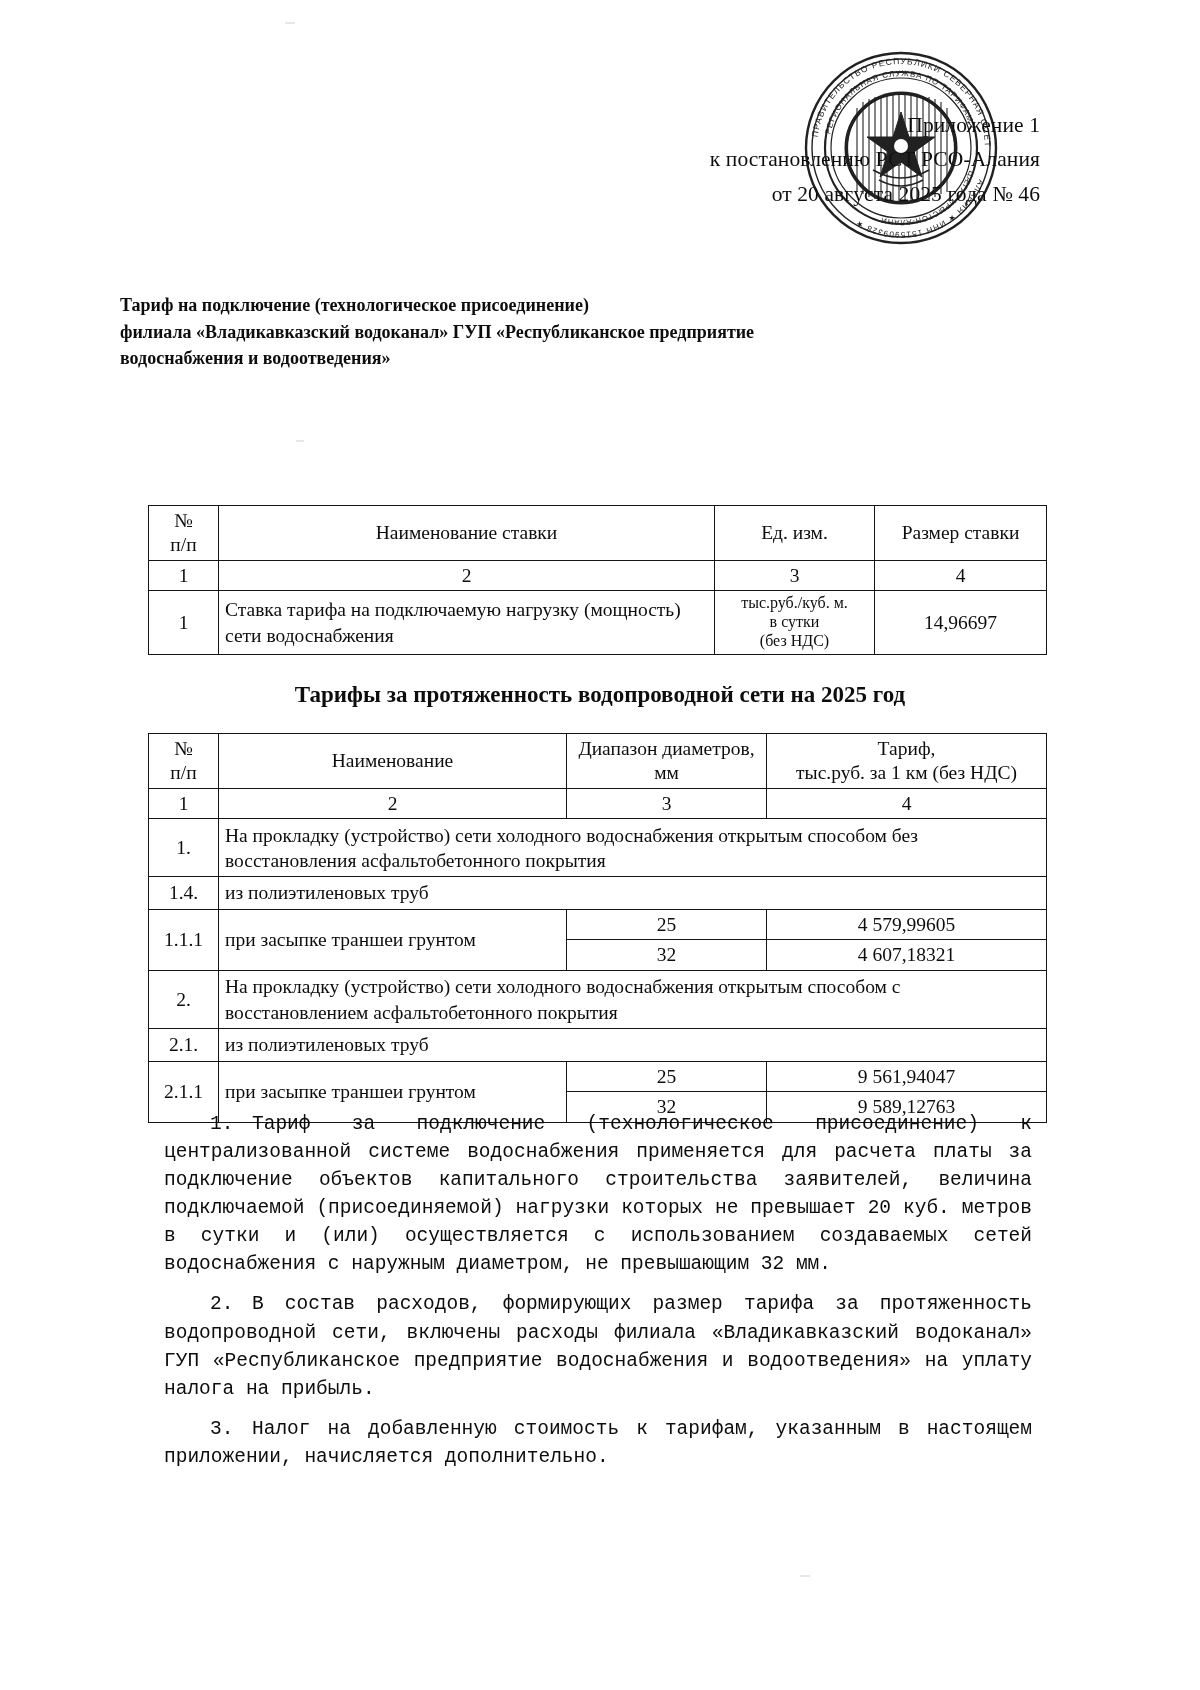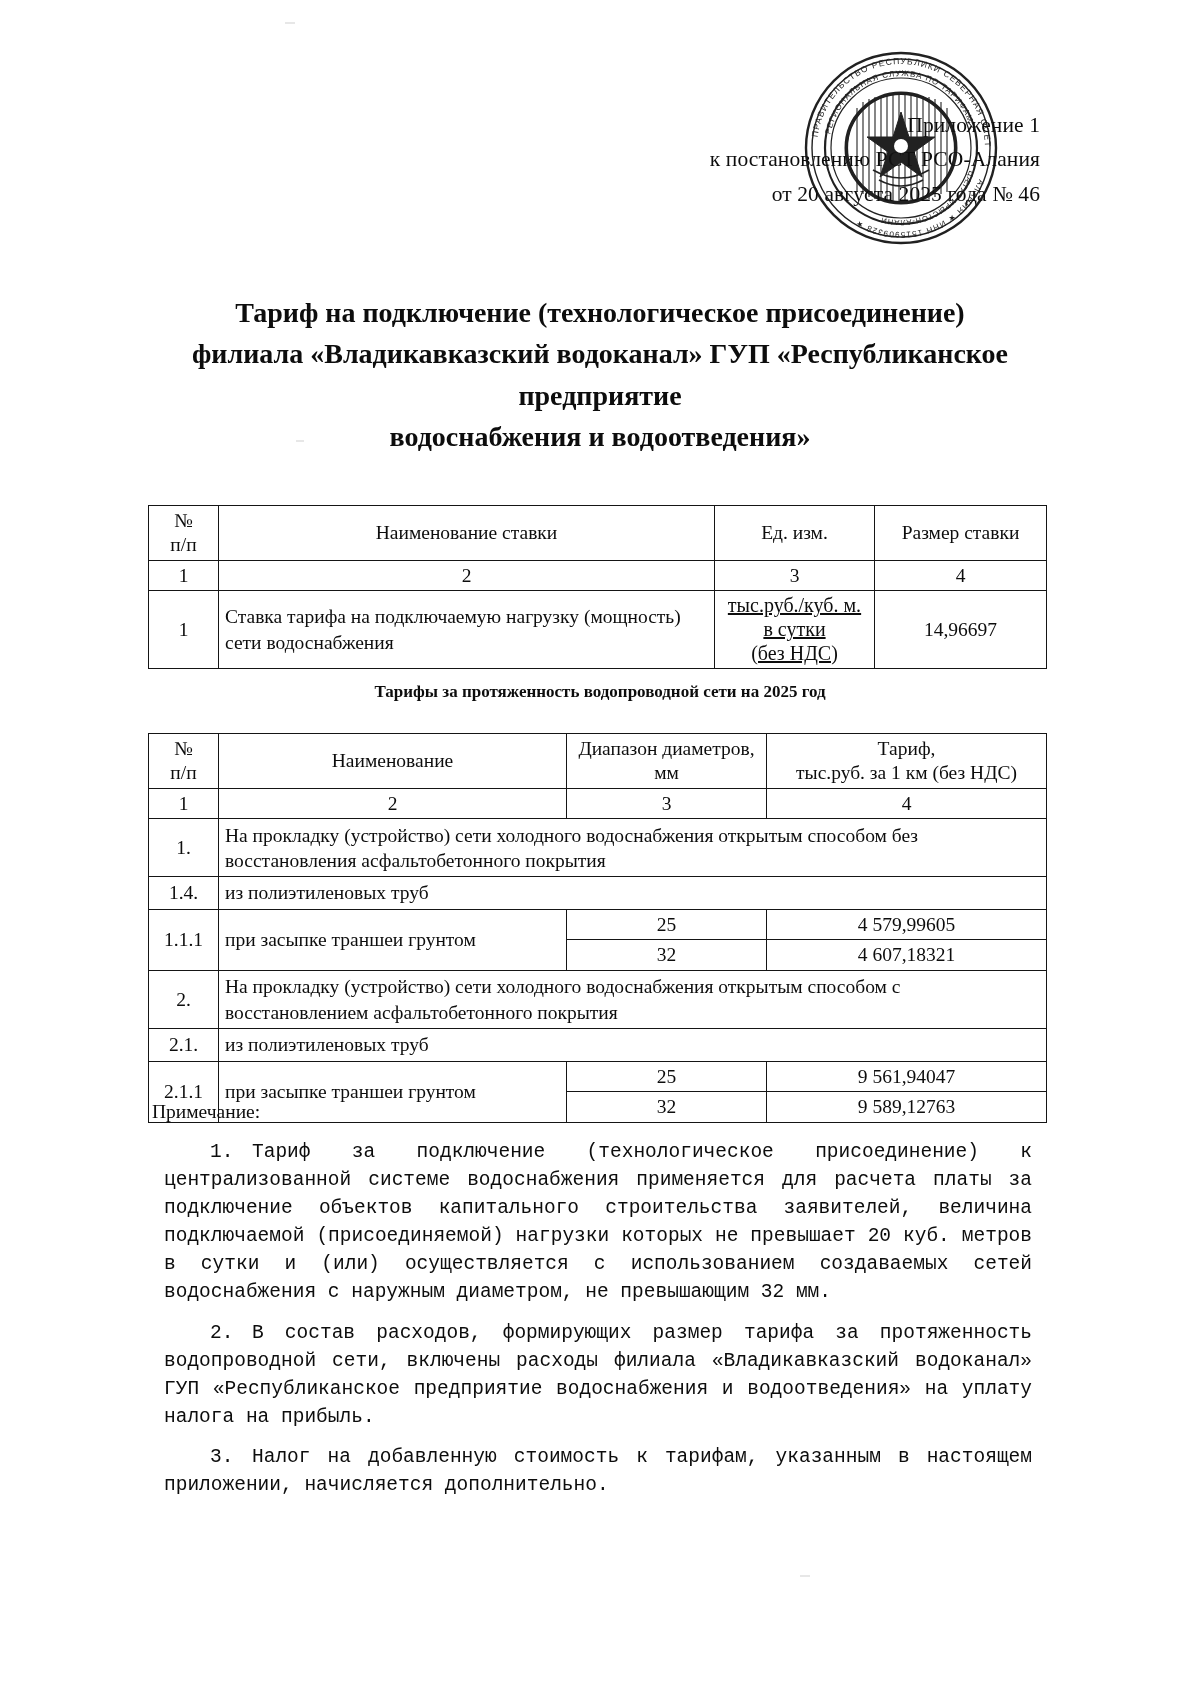--- a/index.html
+++ b/index.html
@@ -52,41 +52,40 @@
     opacity: 0.93;
   }
   .stamp svg { display:block; width:100%; height:100%; }
 
   
   .title-block {
     position: absolute;
     top: 292px;
     left: 120px;
     width: 960px;
-    text-align: center;
-    font-size: 28px;
+    font-size: 18px;
     font-weight: 700;
     line-height: 1.48;
   }
   .subtitle-1 {
     position: absolute;
     top: 455px;
     left: 120px;
     width: 960px;
     text-align: center;
     font-size: 23px;
     font-weight: 700;
   }
   .subtitle-2 {
     position: absolute;
     top: 682px;
     left: 120px;
     width: 960px;
     text-align: center;
-    font-size: 17px;
+    font-size: 23px;
     font-weight: 700;
   }
 
   
   table.doc-table {
     border-collapse: collapse;
     table-layout: fixed;
     font-size: 19.5px;
     line-height: 1.22;
   }
@@ -118,21 +117,21 @@
   .t1-c3 { width: 160px; }
   .t1-c4 { width: 172px; }
 
   .t2-c1 { width: 70px; }
   .t2-c2 { width: 348px; }
   .t2-c3 { width: 200px; }
   .t2-c4 { width: 280px; }
 
   .cell-tall { height: 60px; }
   .cell-two  { height: 58px; }
-  .unit-cell { line-height: 1.18; font-size: 20px; text-decoration: underline; }
+  .unit-cell { line-height: 1.18; font-size: 16px; }
   .wide-text { padding-left: 10px; padding-right: 10px; line-height: 1.30; }
 
   
   .notes {
     position: absolute;
     top: 1098px;
     left: 152px;
     width: 892px;
     font-size: 19.5px;
     line-height: 1.44;
@@ -341,21 +340,20 @@
         <td class="c-center">9 561,94047</td>
       </tr>
       <tr>
         <td class="c-center">32</td>
         <td class="c-center">9 589,12763</td>
       </tr>
     </tbody>
   </table>
 
   <div class="notes">
-    <div class="note-label">Примечание:</div>
     <p class="note-p"><span class="num">1.</span><span>Тариф за подключение (технологическое присоединение) к централизованной системе водоснабжения применяется для расчета платы за подключение объектов капитального строительства заявителей, величина подключаемой (присоединяемой) нагрузки которых не превышает 20 куб. метров в сутки и (или) осуществляется с использованием создаваемых сетей водоснабжения с наружным диаметром, не превышающим 32 мм.</span></p>
     <p class="note-p"><span class="num">2.</span><span>В состав расходов, формирующих размер тарифа за протяженность водопроводной сети, включены расходы филиала «Владикавказский водоканал» ГУП «Республиканское предприятие водоснабжения и водоотведения» на уплату налога на прибыль.</span></p>
     <p class="note-p"><span class="num">3.</span><span>Налог на добавленную стоимость к тарифам, указанным в настоящем приложении, начисляется дополнительно.</span></p>
   </div>
 
   <div class="faint-mark" style="left:285px; top:22px; width:10px; height:2px;"></div>
   <div class="faint-mark" style="left:296px; top:440px; width:8px; height:2px;"></div>
   <div class="faint-mark" style="left:800px; top:1575px; width:10px; height:2px;"></div>
 </div>
 

